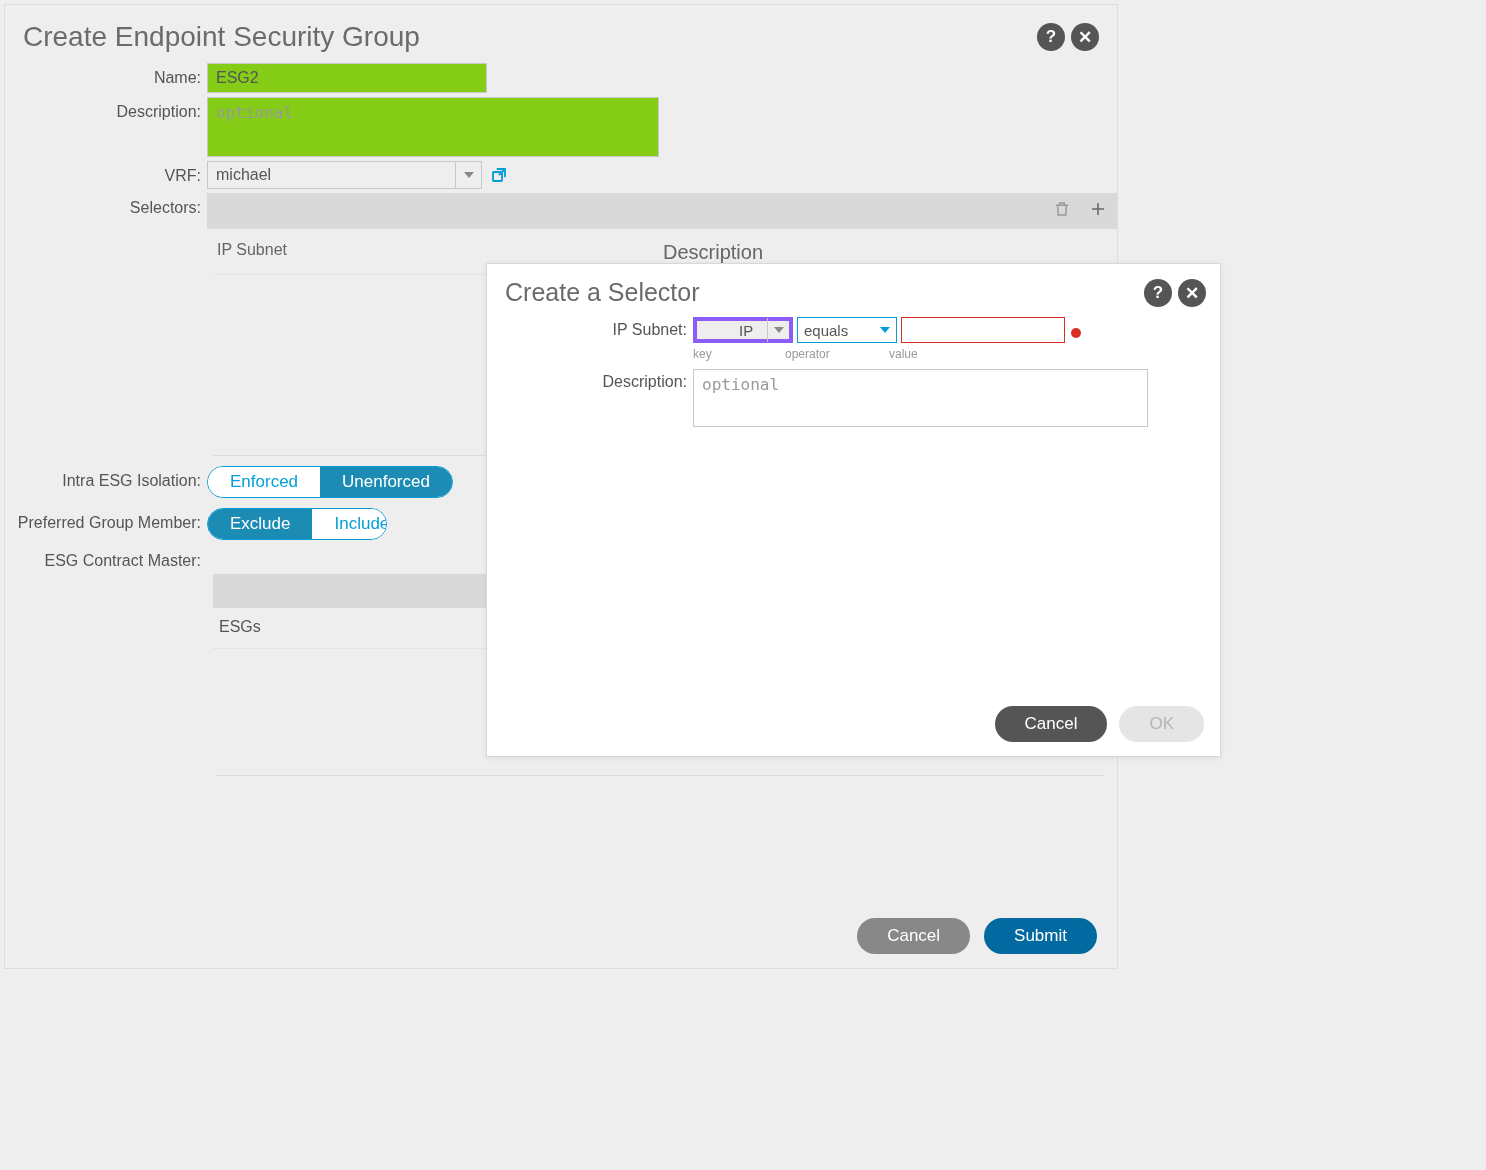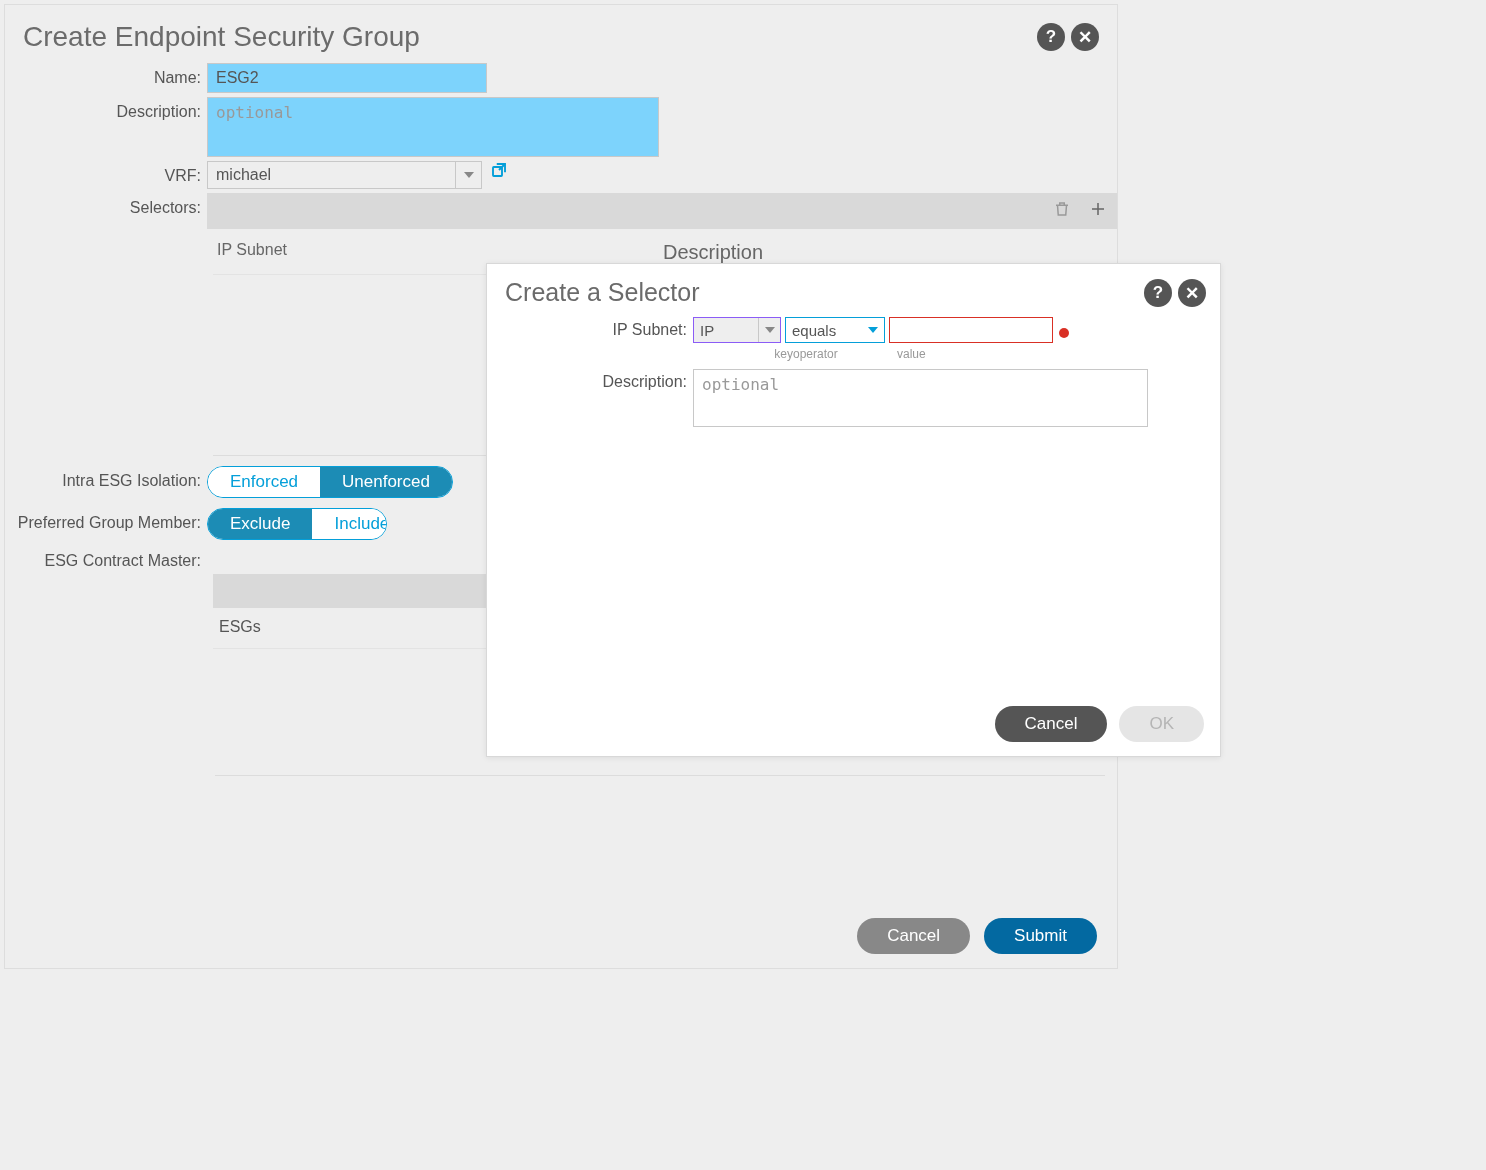--- a/index.html
+++ b/index.html
@@ -50,28 +50,28 @@
   .form-label {
     width: 202px;
     text-align: right;
     padding-right: 6px;
     padding-top: 6px;
     font-size: 16px;
     color: #555;
   }
   .text-input {
     border: 1px solid #c8c8c8;
-    background: #7dd3fc;
+    background: #84cc16;
     padding: 5px 8px;
     font-size: 16px;
     color: #555;
   }
   .name-input { width: 280px; }
   .desc-input { width: 452px; height: 60px; resize: none; }
-  .vrf-wrap { display: flex; align-items: flex-start; gap: 8px; }
+  .vrf-wrap { display: flex; align-items: flex-end; gap: 8px; }
   .vrf-select {
     display: flex; align-items: center;
     border: 1px solid #c8c8c8;
     background: #eeeeee;
     width: 275px; height: 28px;
   }
   .vrf-value { flex: 1; padding: 0 8px; font-size: 16px; color: #555; }
   .vrf-chevron {
     width: 26px; height: 26px;
     border-left: 1px solid #c8c8c8;
@@ -182,23 +182,23 @@
   .sub-label {
     width: 206px;
     text-align: right;
     padding-right: 6px;
     padding-top: 4px;
     font-size: 16px;
     color: #555;
   }
   .key-select {
     display: flex; align-items: center;
-    border: 1px solid #8b5cf6;
+    border: 4px solid #8b5cf6;
     background: #eeeeee;
-    width: 88px; height: 26px;
+    width: 100px; height: 26px; padding-left: 36px;
   }
   .key-val { flex: 1; padding: 0 6px; font-size: 15px; color: #555; }
   .key-chev {
     width: 22px; height: 24px;
     border-left: 1px solid #c8c8c8;
     display: flex; align-items: center; justify-content: center;
   }
   .op-select {
     display: flex; align-items: center;
     border: 1px solid #049fd9;
@@ -227,21 +227,21 @@
     align-self: center;
     margin-top: 6px;
   }
   .hint-row {
     display: flex;
     margin-left: 206px;
     font-size: 12px;
     color: #999;
     margin-top: 2px;
   }
-  .hint-key { width: 100px; text-align: right; }
+  .hint-key { width: 92px; }
   .hint-op { width: 104px; }
   .hint-val { }
   .sub-desc {
     width: 455px; height: 58px;
     border: 1px solid #c8c8c8;
     padding: 5px 8px;
     font-size: 16px;
     color: #999;
     resize: none;
   }

